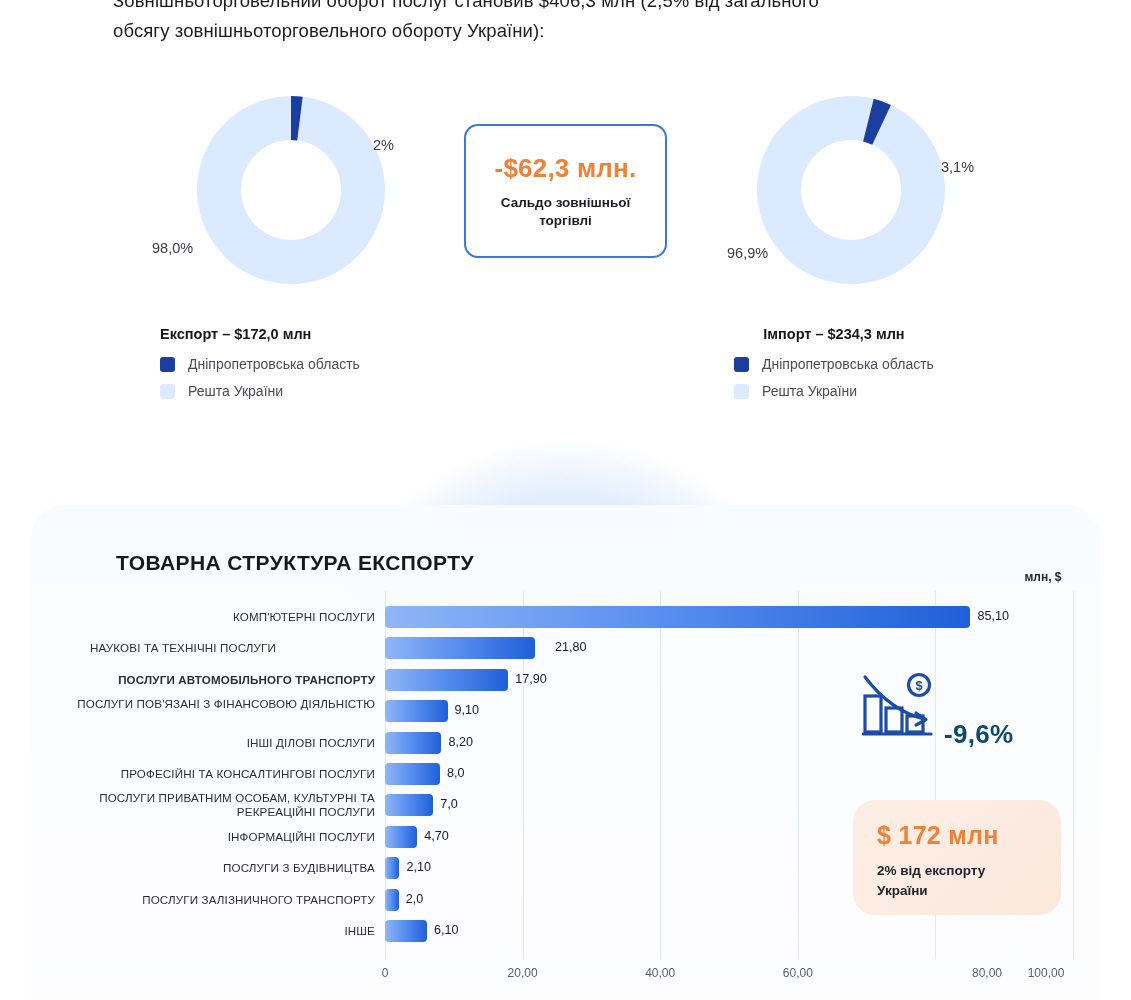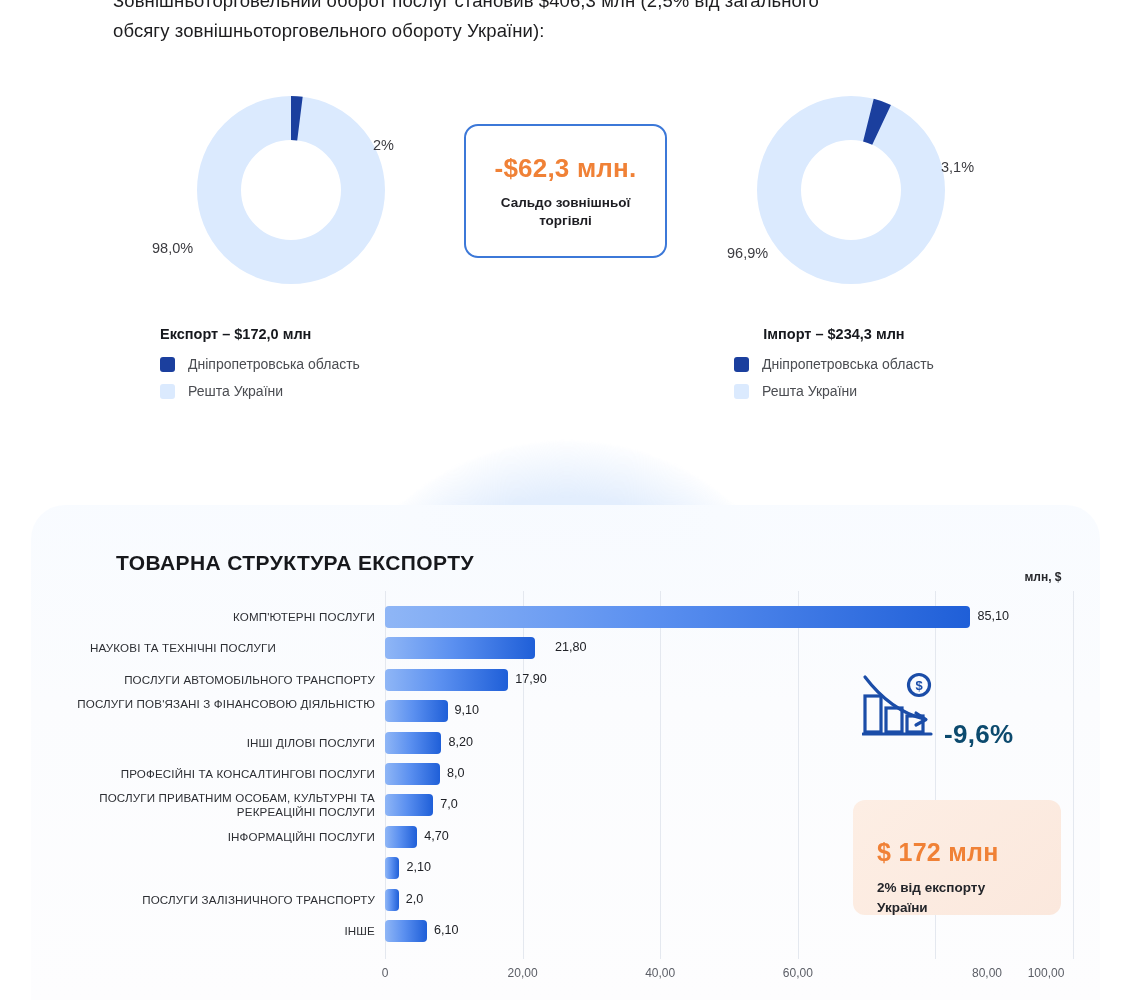--- a/index.html
+++ b/index.html
@@ -99,21 +99,21 @@
 
   
   .trend-icon { position: absolute; left: 862px; top: 672px; }
   .trend-pct {
     position: absolute; left: 944px; top: 719px;
     font-size: 26px; font-weight: bold; color: #0c4a6e; letter-spacing:.3px;
   }
   .peach-card {
     position: absolute; left: 853px; top: 800px; width: 208px; height: 115px;
     background: linear-gradient(135deg, #fdeee4 0%, #fbe8dd 100%);
-    border-radius: 12px; padding: 38px 0 0 24px;
+    border-radius: 22px; padding: 21px 0 0 24px;
   }
   .peach-value { font-size: 25px; font-weight: bold; color: #f08136; letter-spacing:.3px; }
   .peach-caption {
     margin-top: 11px; font-size: 13.5px; font-weight: bold; color: #23252a; line-height: 20px;
   }
 </style>
 </head>
 <body>
 
 <div id="page">
@@ -200,21 +200,21 @@
         <div class="bar-cat" style="right: 756px; top: 4px;">КОМП'ЮТЕРНІ ПОСЛУГИ</div>
         <div class="bar" style="left: 385px; width: 585.488px;"></div>
         <div class="bar-val" style="left: 977.488px;">85,10</div>
       </div>
       <div class="bar-row" style="left: 0px; top: 637.4px; width: 1032px;">
         <div class="bar-cat" style="right: 756px; top: 4px;">НАУКОВІ ТА ТЕХНІЧНІ ПОСЛУГИ</div>
         <div class="bar" style="left: 385px; width: 149.984px;"></div>
         <div class="bar-val" style="left: 534px; margin-left: 21px;">21,80</div>
       </div>
       <div class="bar-row" style="left: 0px; top: 668.8px; width: 1131px;">
-        <div class="bar-cat" style="right: 756px; top: 4px;">ПОСЛУГИ АВТОМОБІЛЬНОГО ТРАНСПОРТУ</div>
+        <div class="bar-cat" style="right: 756px; top: 4px; font-weight: bold;">ПОСЛУГИ АВТОМОБІЛЬНОГО ТРАНСПОРТУ</div>
         <div class="bar" style="left: 385px; width: 123.152px;"></div>
         <div class="bar-val" style="left: 515.152px;">17,90</div>
       </div>
       <div class="bar-row" style="left: 0px; top: 700.2px; width: 1131px;">
         <div class="bar-cat" style="right: 756px; top: -3px;">ПОСЛУГИ ПОВ'ЯЗАНІ З ФІНАНСОВОЮ ДІЯЛЬНІСТЮ</div>
         <div class="bar" style="left: 385px; width: 62.608px;"></div>
         <div class="bar-val" style="left: 454.608px;">9,10</div>
       </div>
       <div class="bar-row" style="left: 0px; top: 731.6px; width: 1131px;">
         <div class="bar-cat" style="right: 756px; top: 4px;">ІНШІ ДІЛОВІ ПОСЛУГИ</div>
@@ -230,20 +230,21 @@
         <div class="bar-cat" style="right: 756px; top: -3px;">ПОСЛУГИ ПРИВАТНИМ ОСОБАМ, КУЛЬТУРНІ ТА РЕКРЕАЦІЙНІ ПОСЛУГИ</div>
         <div class="bar" style="left: 385px; width: 48.16px;"></div>
         <div class="bar-val" style="left: 440.16px;">7,0</div>
       </div>
       <div class="bar-row" style="left: 0px; top: 825.8px; width: 1131px;">
         <div class="bar-cat" style="right: 756px; top: 4px;">ІНФОРМАЦІЙНІ ПОСЛУГИ</div>
         <div class="bar" style="left: 385px; width: 32.336px;"></div>
         <div class="bar-val" style="left: 424.336px;">4,70</div>
       </div>
       <div class="bar-row" style="left: 0px; top: 857.2px; width: 1131px;">
+        <div class="bar-cat" style="right: 756px; top: 4px;">ПОСЛУГИ З БУДІВНИЦТВА</div>
         <div class="bar" style="left: 385px; width: 14.448px;"></div>
         <div class="bar-val" style="left: 406.448px;">2,10</div>
       </div>
       <div class="bar-row" style="left: 0px; top: 888.6px; width: 1131px;">
         <div class="bar-cat" style="right: 756px; top: 4px;">ПОСЛУГИ ЗАЛІЗНИЧНОГО ТРАНСПОРТУ</div>
         <div class="bar" style="left: 385px; width: 13.76px;"></div>
         <div class="bar-val" style="left: 405.76px;">2,0</div>
       </div>
       <div class="bar-row" style="left: 0px; top: 920px; width: 1131px;">
         <div class="bar-cat" style="right: 756px; top: 4px;">ІНШЕ</div>

